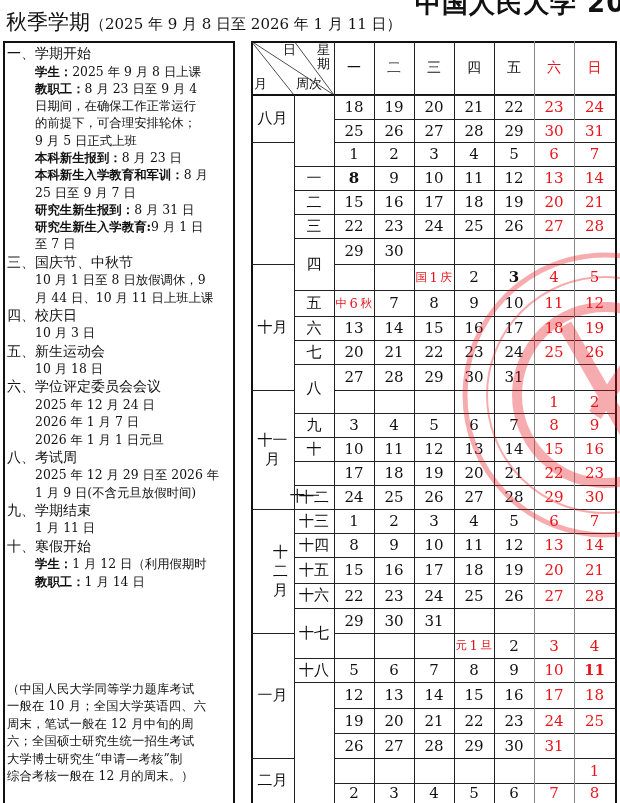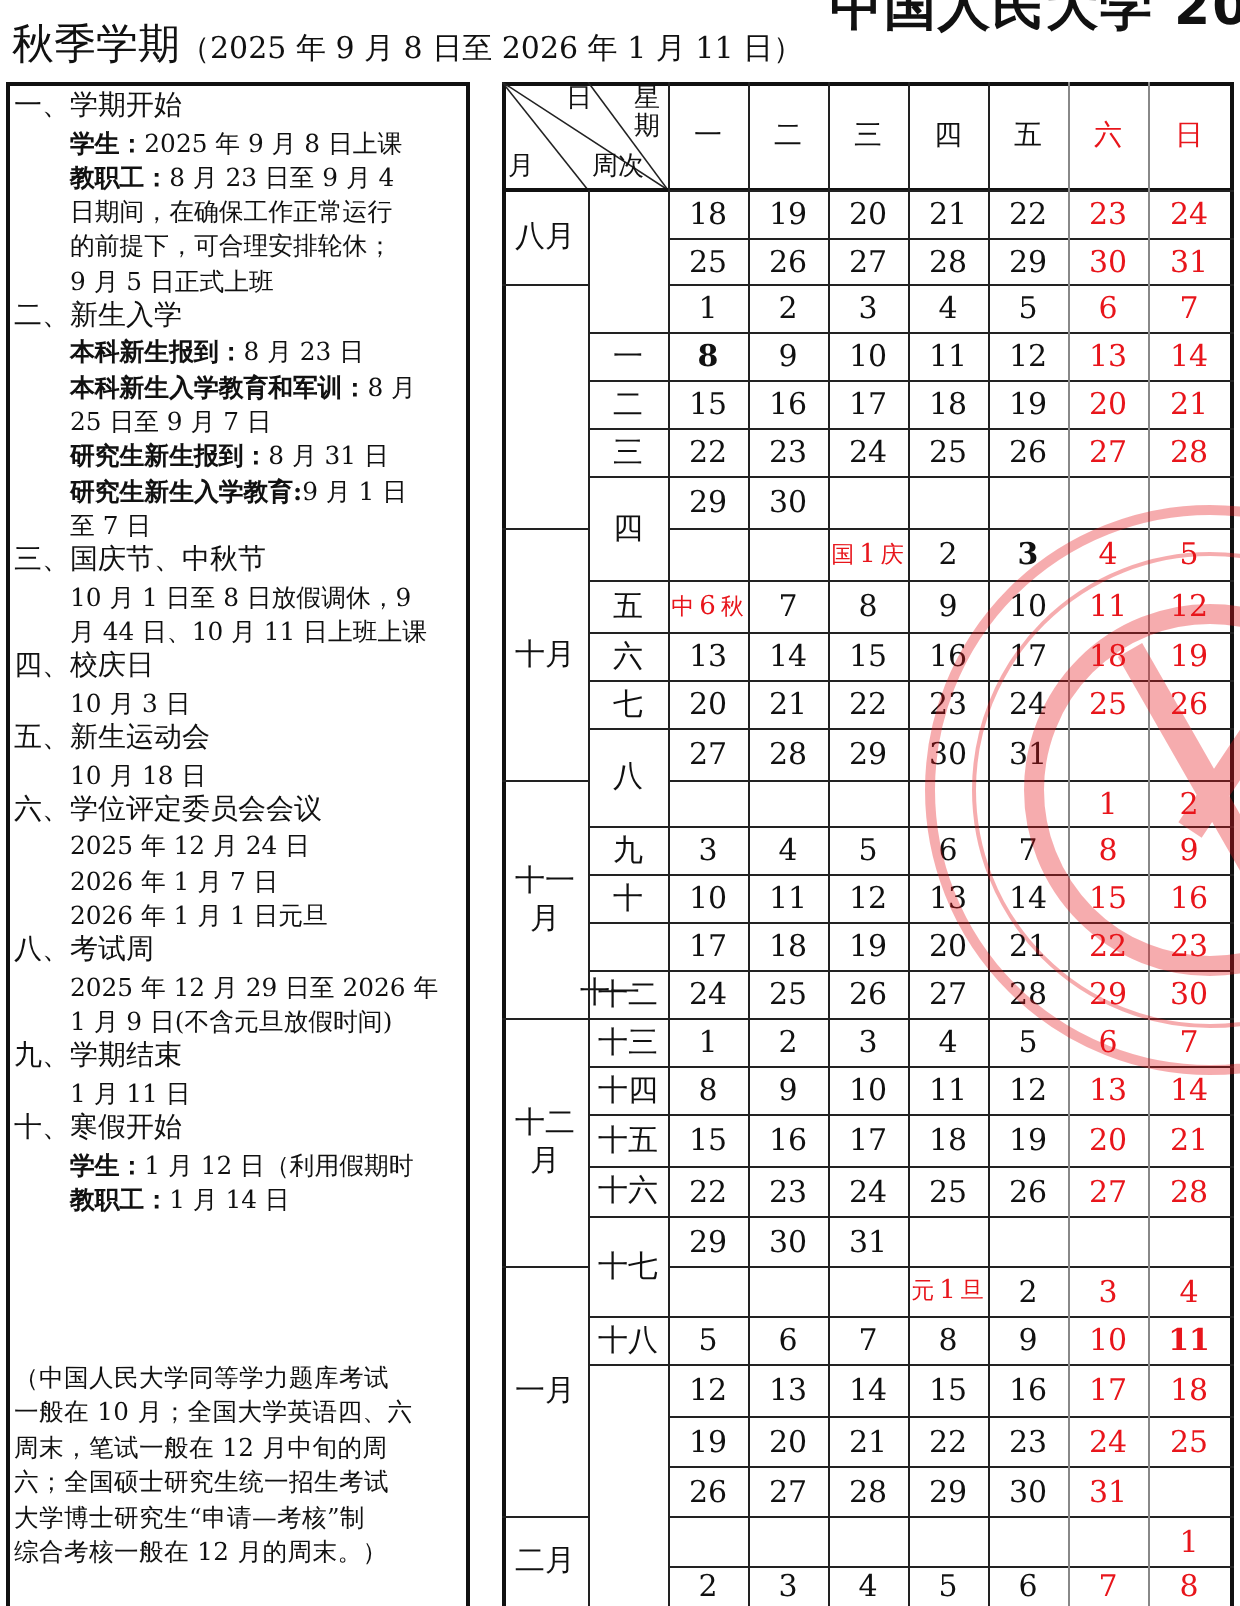--- a/index.html
+++ b/index.html
@@ -37,21 +37,20 @@
 <div class="top-title">中国人民大学 202</div>
 <div class="term-title"><span class="big">秋季学期</span><span class="small">（2025 年 9 月 8 日至 2026 年 1 月 11 日）</span></div>
 
 <div class="notes" id="notes">
     <div class="sec-head">一、学期开始</div>
     <div class="line"><span class="b">学生：</span><span>2025 年 9 月 8 日上课</span></div>
     <div class="line"><span class="b">教职工：</span><span>8 月 23 日至 9 月 4</span></div>
     <div class="line" style="padding-left: 28px;"><span>日期间，在确保工作正常运行</span></div>
     <div class="line" style="padding-left: 28px;"><span>的前提下，可合理安排轮休；</span></div>
     <div class="line" style="padding-left: 28px;"><span>9 月 5 日正式上班</span></div>
-    <div class="sec-head">二、新生入学</div>
     <div class="line"><span class="b">本科新生报到：</span><span>8 月 23 日</span></div>
     <div class="line"><span class="b">本科新生入学教育和军训：</span><span>8 月</span></div>
     <div class="line" style="padding-left: 28px;"><span>25 日至 9 月 7 日</span></div>
     <div class="line"><span class="b">研究生新生报到：</span><span>8 月 31 日</span></div>
     <div class="line"><span class="b">研究生新生入学教育:</span><span>9 月 1 日</span></div>
     <div class="line" style="padding-left: 28px;"><span>至 7 日</span></div>
     <div class="sec-head">三、国庆节、中秋节</div>
     <div class="line"><span>10 月 1 日至 8 日放假调休，9</span></div>
     <div class="line"><span>月 44 日、10 月 11 日上班上课</span></div>
     <div class="sec-head">四、校庆日</div>
@@ -105,21 +104,21 @@
     <div class="hline" style="left: 0px; width: 43px; top: 101px;"></div>
     <div class="cell mon" style="left: 0px; width: 43px; top: 223px; height: 126px;">
       <span>十月</span>
     </div>
     <div class="hline" style="left: 0px; width: 43px; top: 223px;"></div>
     <div class="cell mon" style="left: 0px; width: 43px; top: 349px; height: 119px;">
       <span style="display: block; width: 32px; word-break: break-all; line-height: 19px;">十一月</span>
     </div>
     <div class="hline" style="left: 0px; width: 43px; top: 349px;"></div>
     <div class="cell mon" style="left: 0px; width: 43px; top: 468px; height: 124px;">
-      <span style="display: block; width: 32px; word-break: break-all; line-height: 19px;">十二月</span>
+      <span style="display: block; width: 32px; word-break: break-all; line-height: 19px; margin-left: 16px;">十二月</span>
     </div>
     <div class="hline" style="left: 0px; width: 43px; top: 468px;"></div>
     <div class="cell mon" style="left: 0px; width: 43px; top: 592px; height: 125px;">
       <span>一月</span>
     </div>
     <div class="hline" style="left: 0px; width: 43px; top: 592px;"></div>
     <div class="cell mon" style="left: 0px; width: 43px; top: 717px; height: 45px;">
       <span>二月</span>
     </div>
     <div class="hline" style="left: 0px; width: 43px; top: 717px;"></div>

